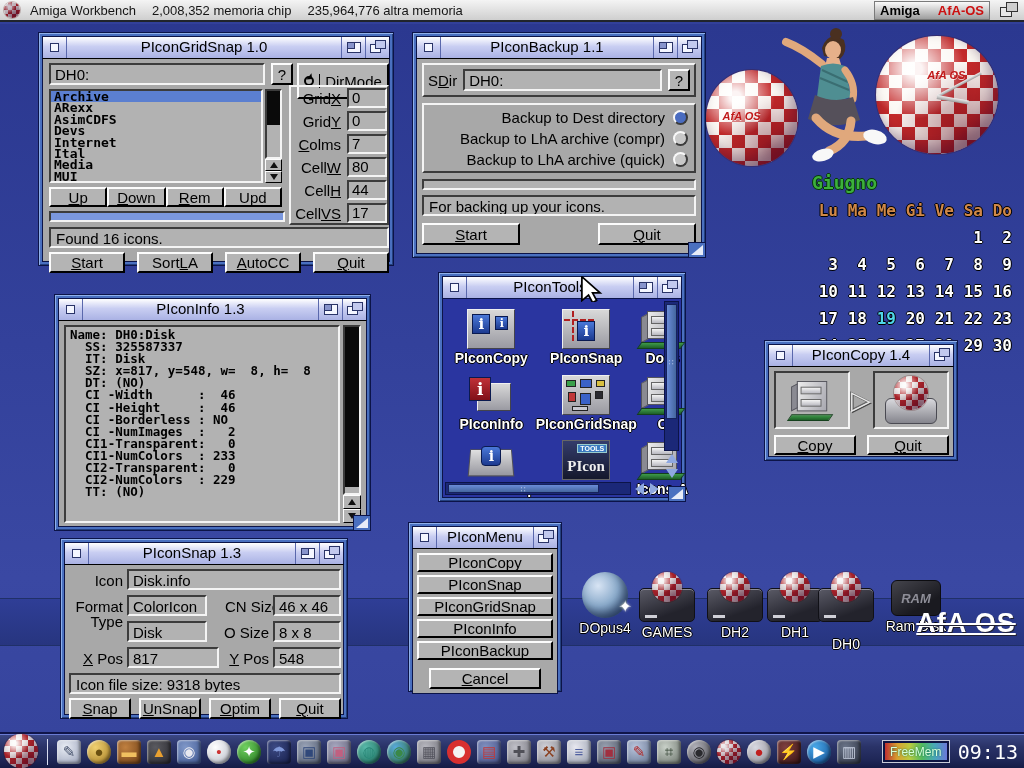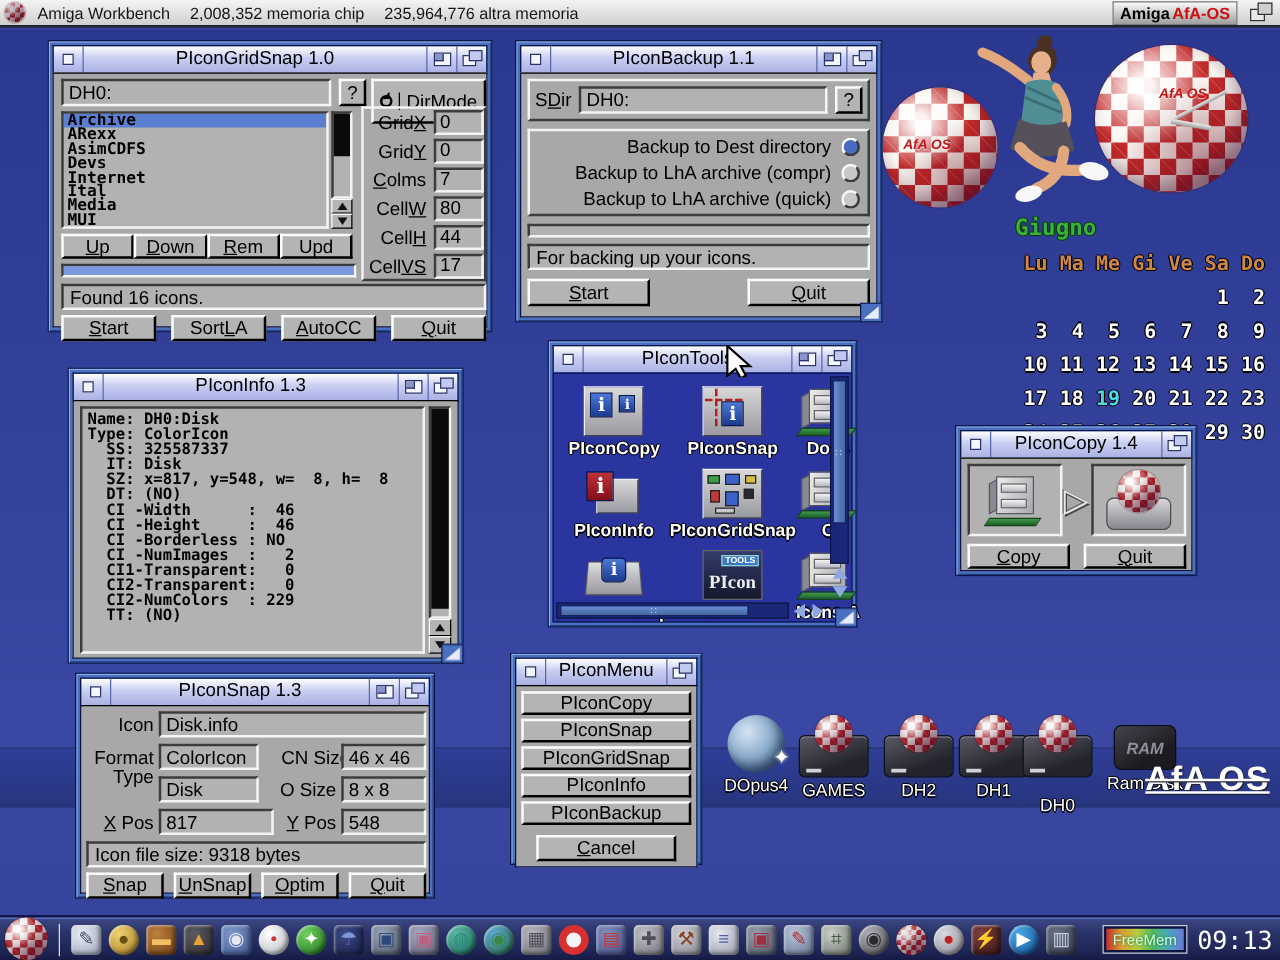--- a/index.html
+++ b/index.html
@@ -5,21 +5,21 @@
   html,body{margin:0;padding:0;background:#222;}
   *{box-sizing:border-box;}
   .screen{position:relative;width:1024px;height:768px;overflow:hidden;
     font-family:"Liberation Sans",sans-serif;background:#32409a;}
 
   
   .topbar{position:absolute;top:0;left:0;width:1024px;height:22px;
     background:linear-gradient(#f4f4f4,#cfcfcf);display:flex;align-items:center;
     padding:0 4px;gap:10px;border-bottom:2px solid #20242c;z-index:50;}
   .topbar-text{display:flex;gap:16px;font-size:13px;color:#151515;white-space:nowrap;}
-  .badge{margin-left:auto;display:flex;align-items:center;gap:0;
+  .badge{margin-left:auto;display:flex;align-items:center;gap:16px;
     background:linear-gradient(#fafafa,#9e9e9e);border:1px solid #7a7a7a;
     padding:1px 5px;font-weight:bold;font-size:13px;color:#000;}
   .badge .red{color:#cc1010;margin-left:2px;}
   .depth-top{width:20px;height:16px;position:relative;}
   .depth-top span{position:absolute;width:12px;height:10px;border:1px solid #333;background:#e8e8e8;}
   .depth-top span:first-child{left:0;top:5px;}
   .depth-top span:last-child{left:6px;top:0;background:#cfcfcf;}
 
   
   .desktop{position:absolute;top:24px;left:0;width:1024px;height:710px;
@@ -581,30 +581,30 @@
             <span class="zr"></span>
           </div>
         <div class="gad depthg">
             <span class="d1"></span>
             <span class="d2"></span>
           </div>
       </div>
       <div class="win-body">
         <div class="abs sunken" style="left:5px;top:4px;width:276px;height:198px;padding:2px 4px;overflow:hidden;">
             <div class="info-line">Name: DH0:Disk</div>
-            <div class="info-line">Type: ColorIcon</div>
             <div class="info-line">  SS: 325587337</div>
             <div class="info-line">  IT: Disk</div>
             <div class="info-line">  SZ: x=817, y=548, w=  8, h=  8</div>
             <div class="info-line">  DT: (NO)</div>
             <div class="info-line">  CI -Width      :  46</div>
             <div class="info-line">  CI -Height     :  46</div>
             <div class="info-line">  CI -Borderless : NO</div>
             <div class="info-line">  CI -NumImages  :   2</div>
             <div class="info-line">  CI1-Transparent:   0</div>
+            <div class="info-line">  CI1-NumColors  : 233</div>
             <div class="info-line">  CI2-Transparent:   0</div>
             <div class="info-line">  CI2-NumColors  : 229</div>
             <div class="info-line">  TT: (NO)</div>
           </div>
         <div class="abs vscroll sunken" style="left:284px;top:4px;width:18px;height:170px;">
           <div class="vthumb" style="height:160px;"></div>
         </div>
         <div class="abs arrowbox" style="left:284px;top:174px;width:18px;height:28px;">
           <div class="arrowcell">
               <span class="tri-up"></span>

